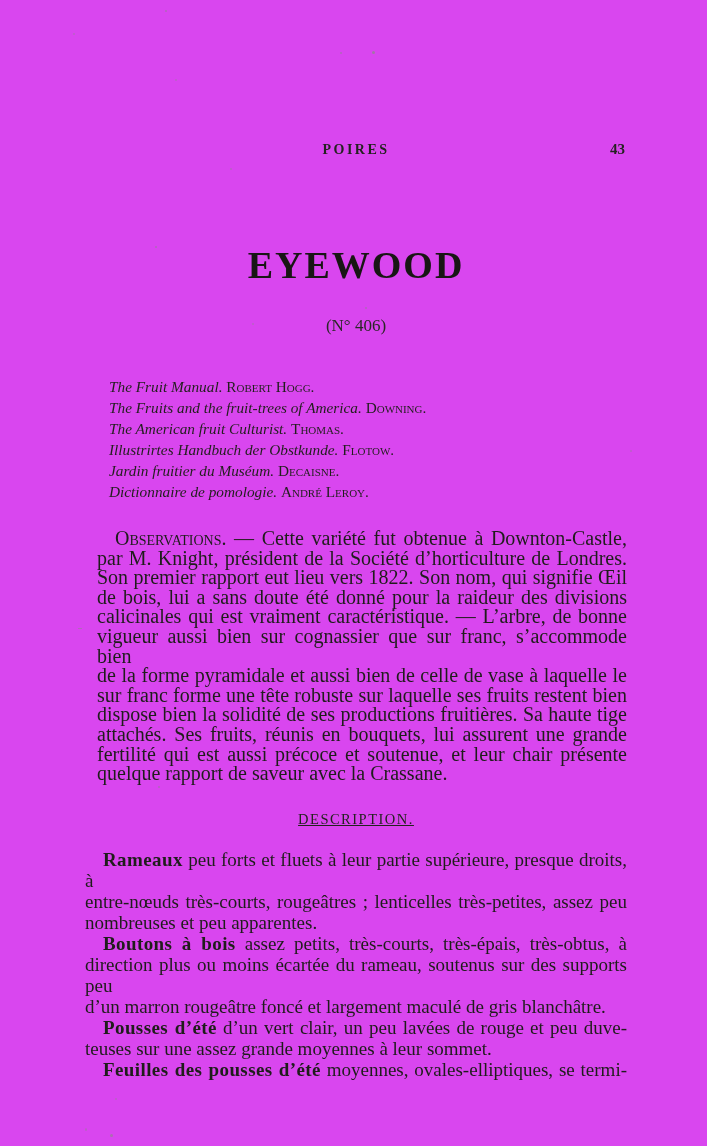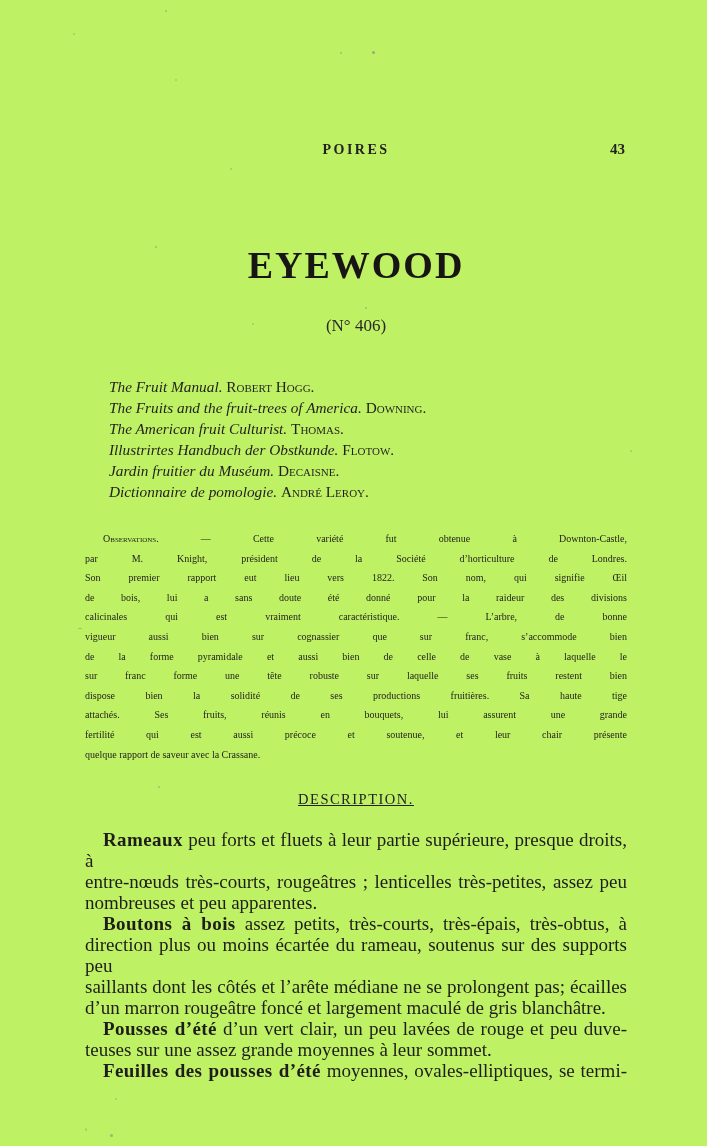--- a/index.html
+++ b/index.html
@@ -5,21 +5,21 @@
   html, body { margin: 0; padding: 0; }
   body {
     background: #ffffff;
     font-family: "Liberation Serif", serif;
     -webkit-font-smoothing: antialiased;
   }
   .page {
     position: relative;
     width: 707px;
     height: 1146px;
-    background: #bef264;
+    background: #d946ef;
     color: #1e1c1a;
     overflow: hidden;
   }
   .content {
     position: absolute;
     left: 85px;
     top: 0;
     width: 542px;
   }
 
@@ -73,23 +73,24 @@
     font-size: 15.3px;
     line-height: 21px;
     color: #221f1d;
   }
   .bib-title { font-style: italic; }
   .sc { font-variant: small-caps; }
 
   
   .obs {
     margin-top: 27px;
-    font-size: 10px;
+    font-size: 20px;
     line-height: 19.6px;
     color: #1f1d1b;
+    margin-left: 12px;
   }
   .line { width: 100%; }
   .j { text-align: justify; text-align-last: justify; }
   .first { text-indent: 18px; }
 
   
   .desc-heading {
     margin: 27px 0 0 0;
     height: 17px;
     line-height: 17px;
@@ -160,21 +161,20 @@
 
       <div>
         <div class="line j first"><span class="lead-bold">Rameaux</span><span> peu forts et fluets à leur partie supérieure, presque droits, à</span></div>
         <div class="line j">entre-nœuds très-courts, rougeâtres ; lenticelles très-petites, assez peu</div>
         <div class="line">nombreuses et peu apparentes.</div>
       </div>
 
       <div>
         <div class="line j first"><span class="lead-bold">Boutons à bois</span><span> assez petits, très-courts, très-épais, très-obtus, à</span></div>
         <div class="line j">direction plus ou moins écartée du rameau, soutenus sur des supports peu</div>
-        <div class="line j">saillants dont les côtés et l’arête médiane ne se prolongent pas; écailles</div>
         <div class="line">d’un marron rougeâtre foncé et largement maculé de gris blanchâtre.</div>
       </div>
 
       <div>
         <div class="line j first"><span class="lead-bold">Pousses d’été</span><span> d’un vert clair, un peu lavées de rouge et peu duve-</span></div>
         <div class="line">teuses sur une assez grande moyennes à leur sommet.</div>
       </div>
 
       <div>
         <div class="line j first"><span class="lead-bold">Feuilles des pousses d’été</span><span> moyennes, ovales-elliptiques, se termi-</span></div>

